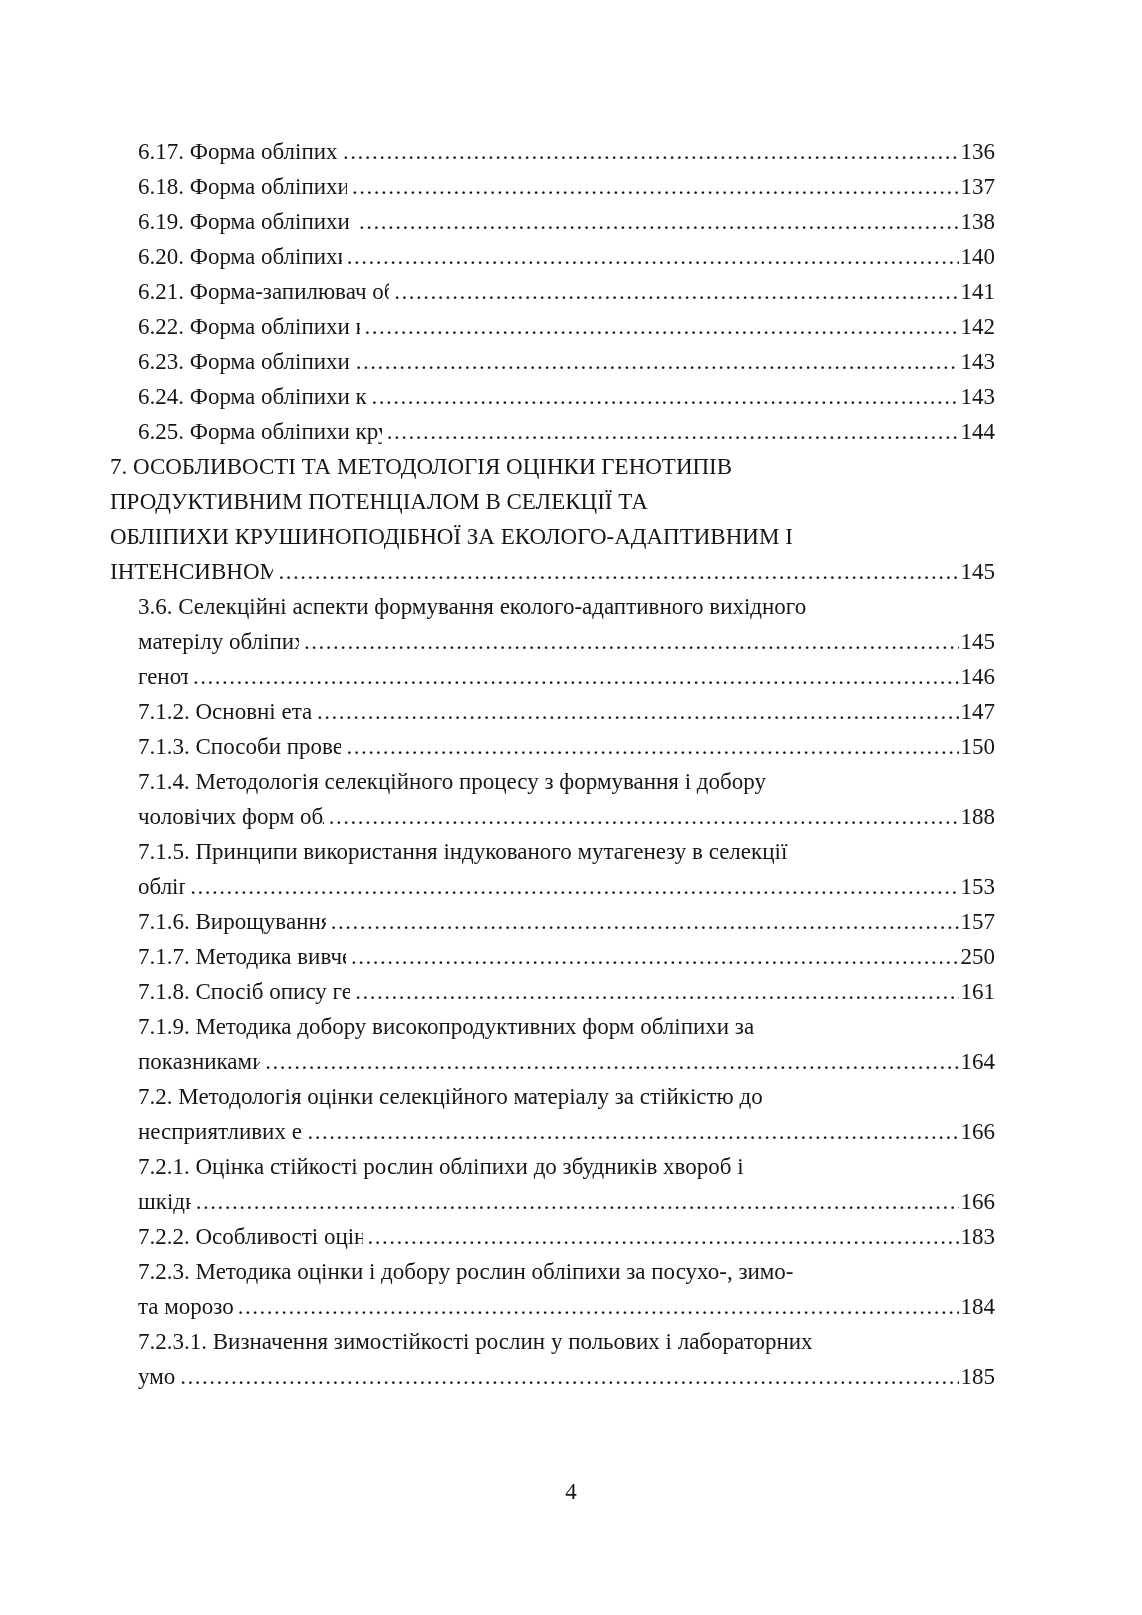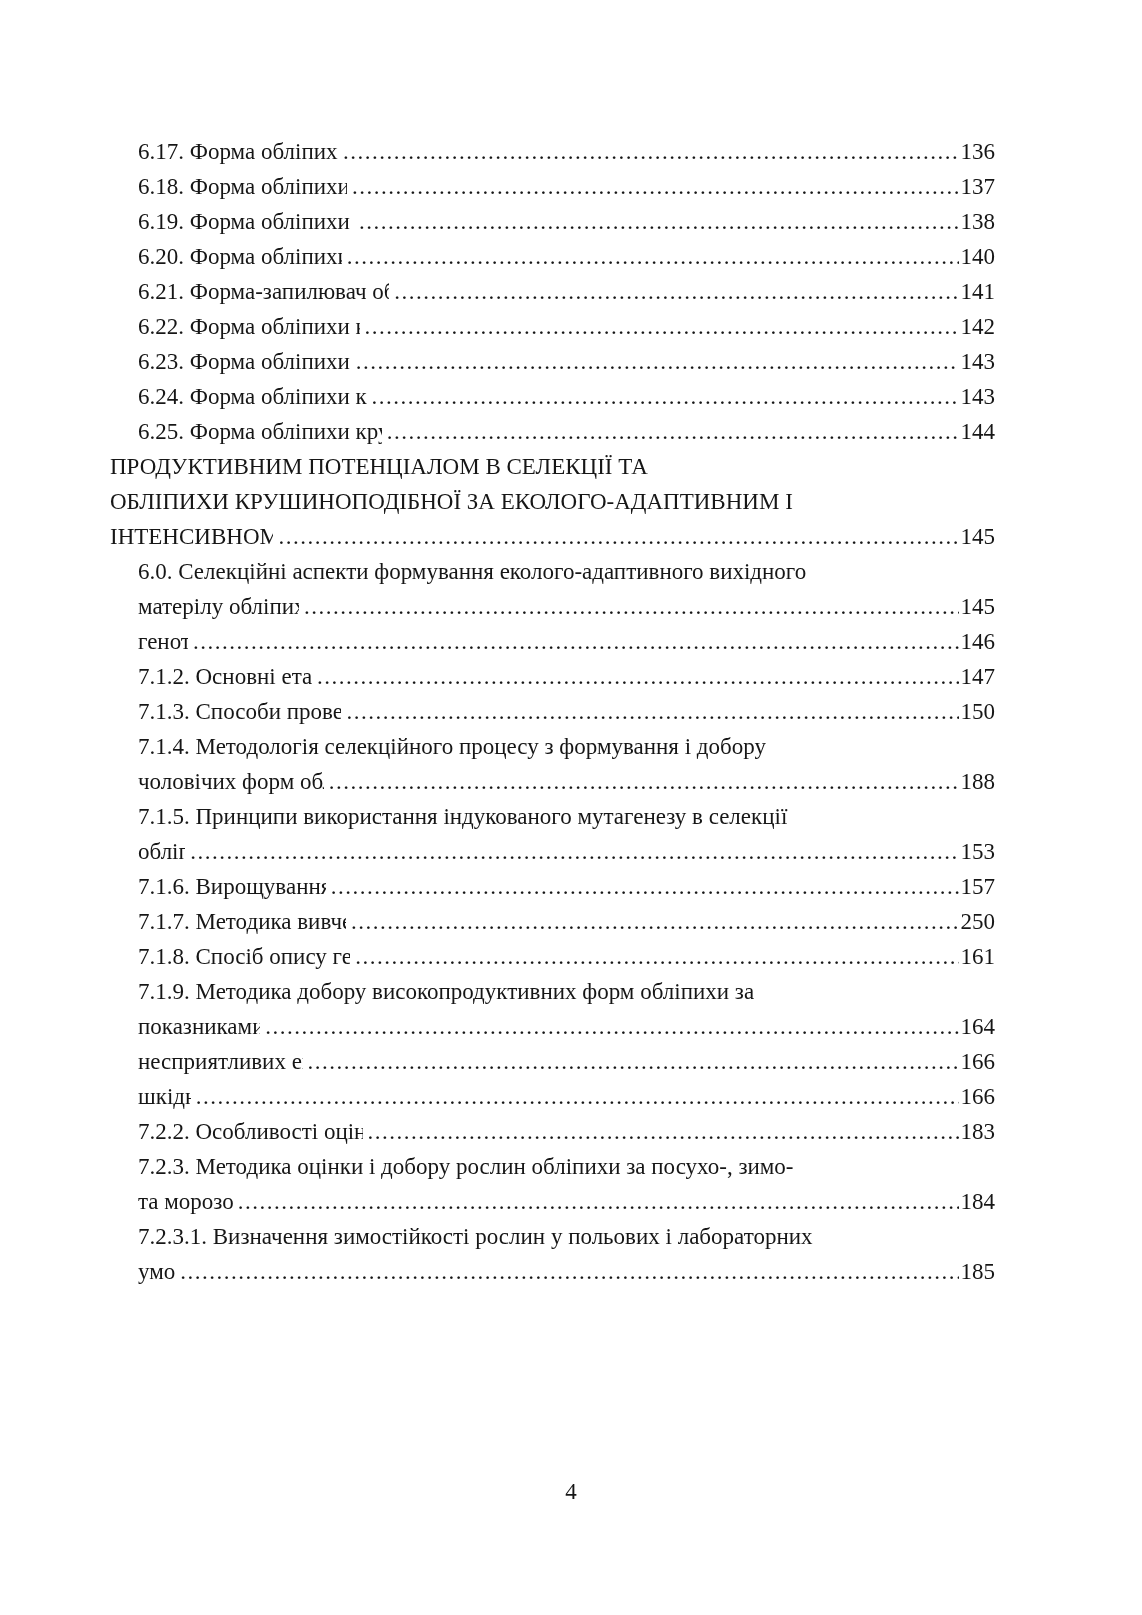--- a/index.html
+++ b/index.html
@@ -126,30 +126,31 @@
         </div>
       </div>
       <div class="toc-entry lvl-2">
         <div class="toc-line toc-lastline">
           <span class="toc-text">6.25. Форма обліпихи крушиноподібної Придорожня носівська</span>
           <span class="dots"></span>
           <span class="toc-page">144</span>
         </div>
       </div>
       <div class="toc-entry lvl-1">
+        <div class="toc-line"><span class="toc-text">7. ОСОБЛИВОСТІ ТА МЕТОДОЛОГІЯ ОЦІНКИ ГЕНОТИПІВ</span></div>
         <div class="toc-line"><span class="toc-text">ПРОДУКТИВНИМ ПОТЕНЦІАЛОМ В СЕЛЕКЦІЇ ТА</span></div>
         <div class="toc-line"><span class="toc-text">ОБЛІПИХИ КРУШИНОПОДІБНОЇ ЗА ЕКОЛОГО-АДАПТИВНИМ І</span></div>
         <div class="toc-line toc-lastline">
           <span class="toc-text">ІНТЕНСИВНОМУ САДІВНИЦТВІ</span>
           <span class="dots"></span>
           <span class="toc-page">145</span>
         </div>
       </div>
       <div class="toc-entry lvl-2">
-        <div class="toc-line"><span class="toc-text">6.0. Селекційні аспекти формування еколого-адаптивного вихідного</span></div>
+        <div class="toc-line"><span class="toc-text">3.6. Селекційні аспекти формування еколого-адаптивного вихідного</span></div>
         <div class="toc-line toc-lastline">
           <span class="toc-text">матерілу обліпихи крушиноподібної</span>
           <span class="dots"></span>
           <span class="toc-page">145</span>
         </div>
       </div>
       <div class="toc-entry lvl-2">
         <div class="toc-line toc-lastline">
           <span class="toc-text">генотипів</span>
           <span class="dots"></span>
@@ -209,27 +210,29 @@
       </div>
       <div class="toc-entry lvl-2">
         <div class="toc-line"><span class="toc-text">7.1.9. Методика добору високопродуктивних форм обліпихи за</span></div>
         <div class="toc-line toc-lastline">
           <span class="toc-text">показниками урожайності</span>
           <span class="dots"></span>
           <span class="toc-page">164</span>
         </div>
       </div>
       <div class="toc-entry lvl-2">
+        <div class="toc-line"><span class="toc-text">7.2. Методологія оцінки селекційного матеріалу за стійкістю до</span></div>
         <div class="toc-line toc-lastline">
           <span class="toc-text">несприятливих екологічних чинників</span>
           <span class="dots"></span>
           <span class="toc-page">166</span>
         </div>
       </div>
       <div class="toc-entry lvl-2">
+        <div class="toc-line"><span class="toc-text">7.2.1. Оцінка стійкості рослин обліпихи до збудників хвороб і</span></div>
         <div class="toc-line toc-lastline">
           <span class="toc-text">шкідників</span>
           <span class="dots"></span>
           <span class="toc-page">166</span>
         </div>
       </div>
       <div class="toc-entry lvl-2">
         <div class="toc-line toc-lastline">
           <span class="toc-text">7.2.2. Особливості оцінки рослин-запилювачів обліпихи</span>
           <span class="dots"></span>

